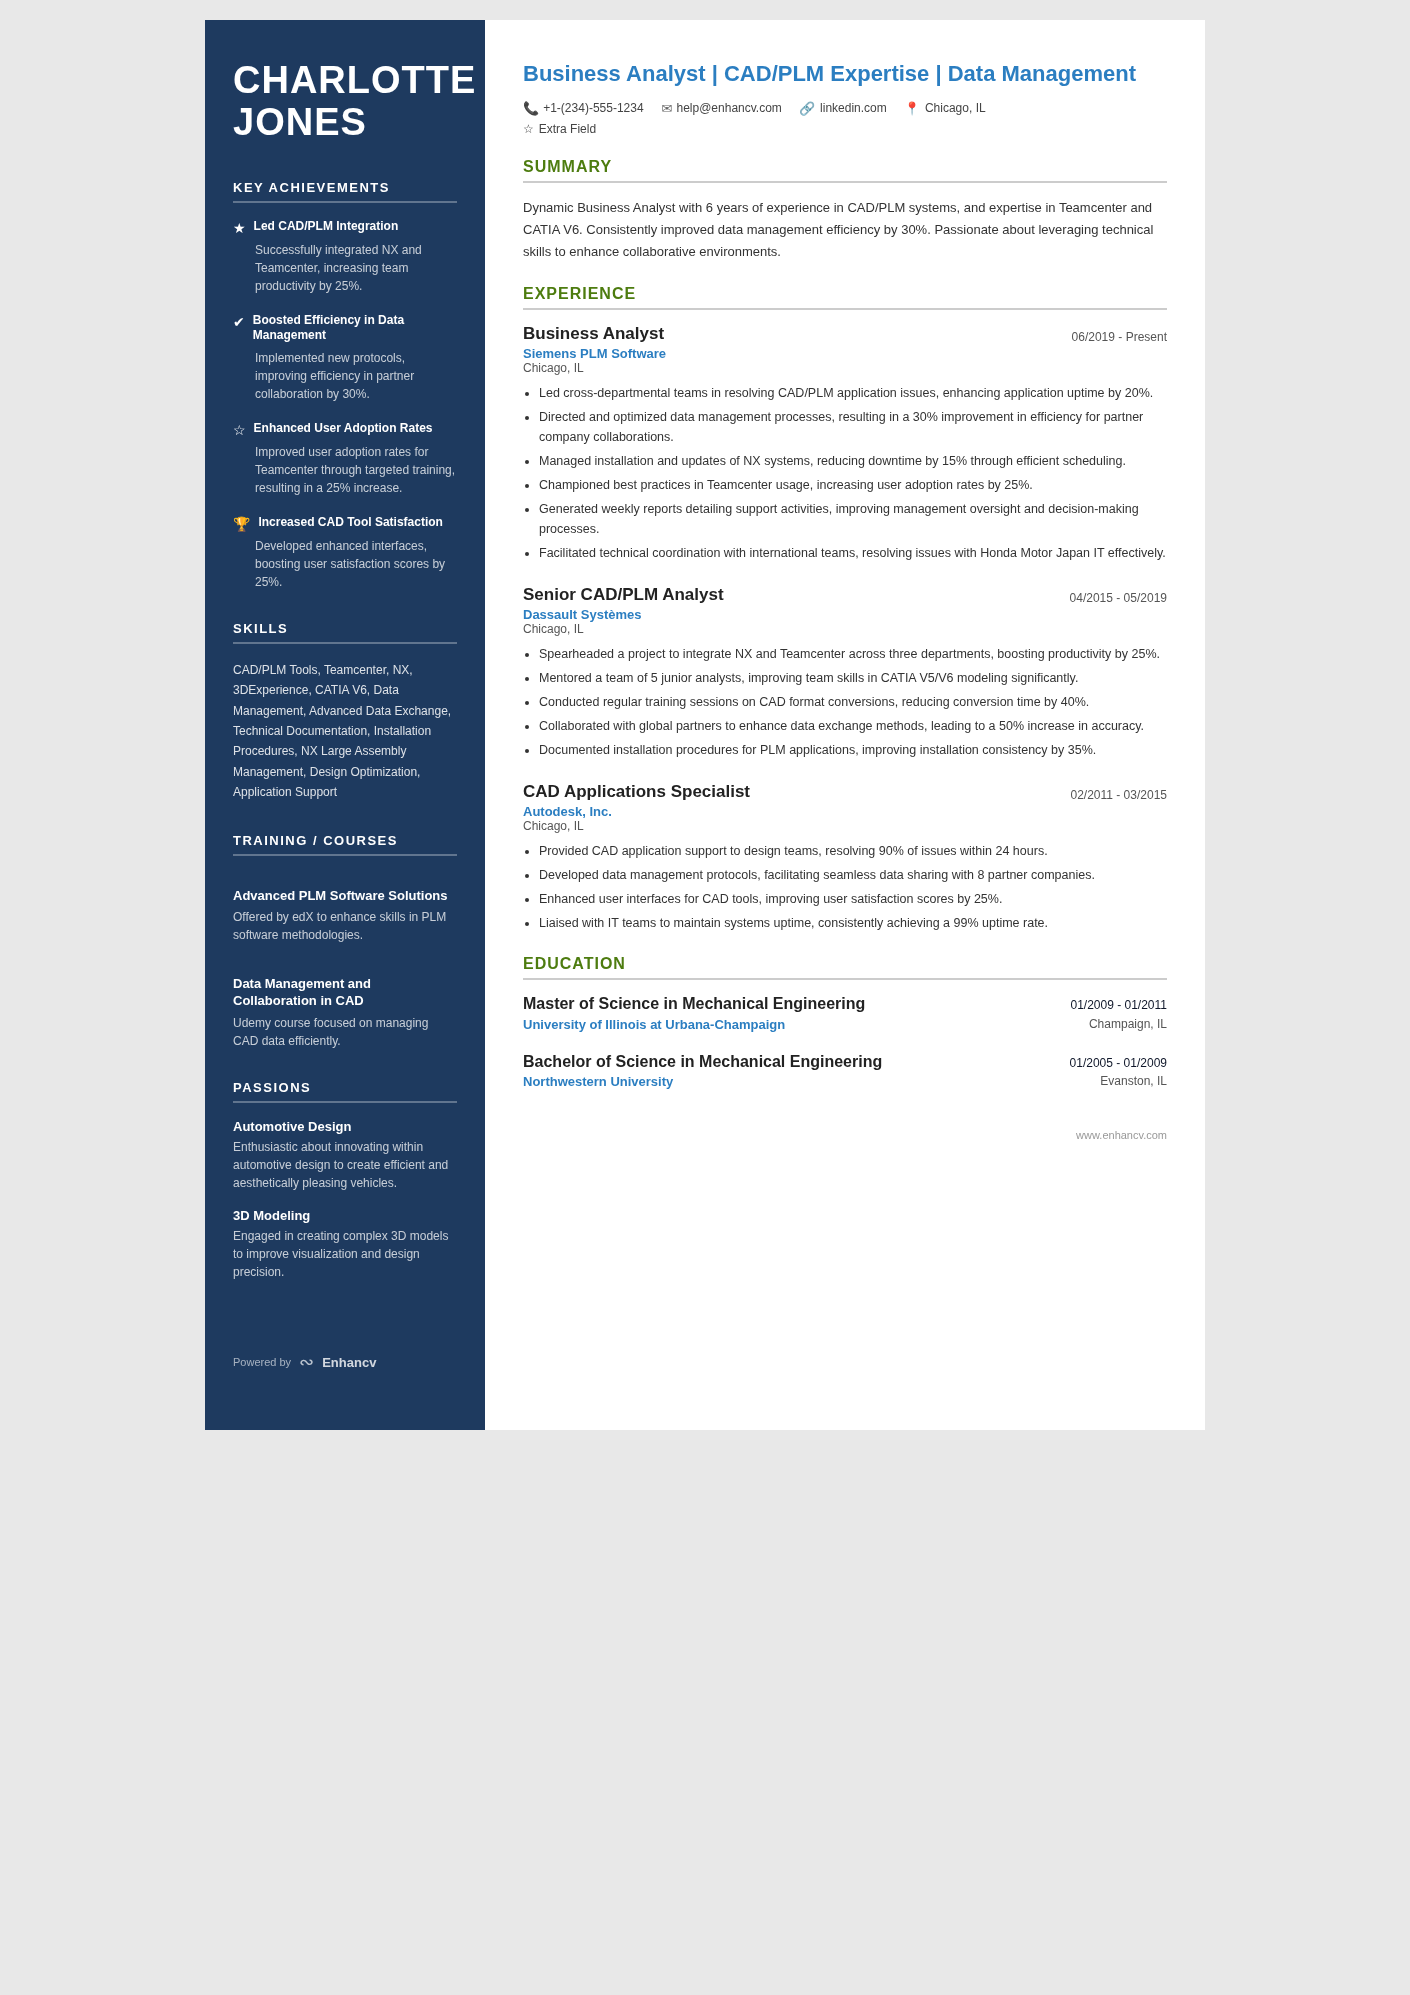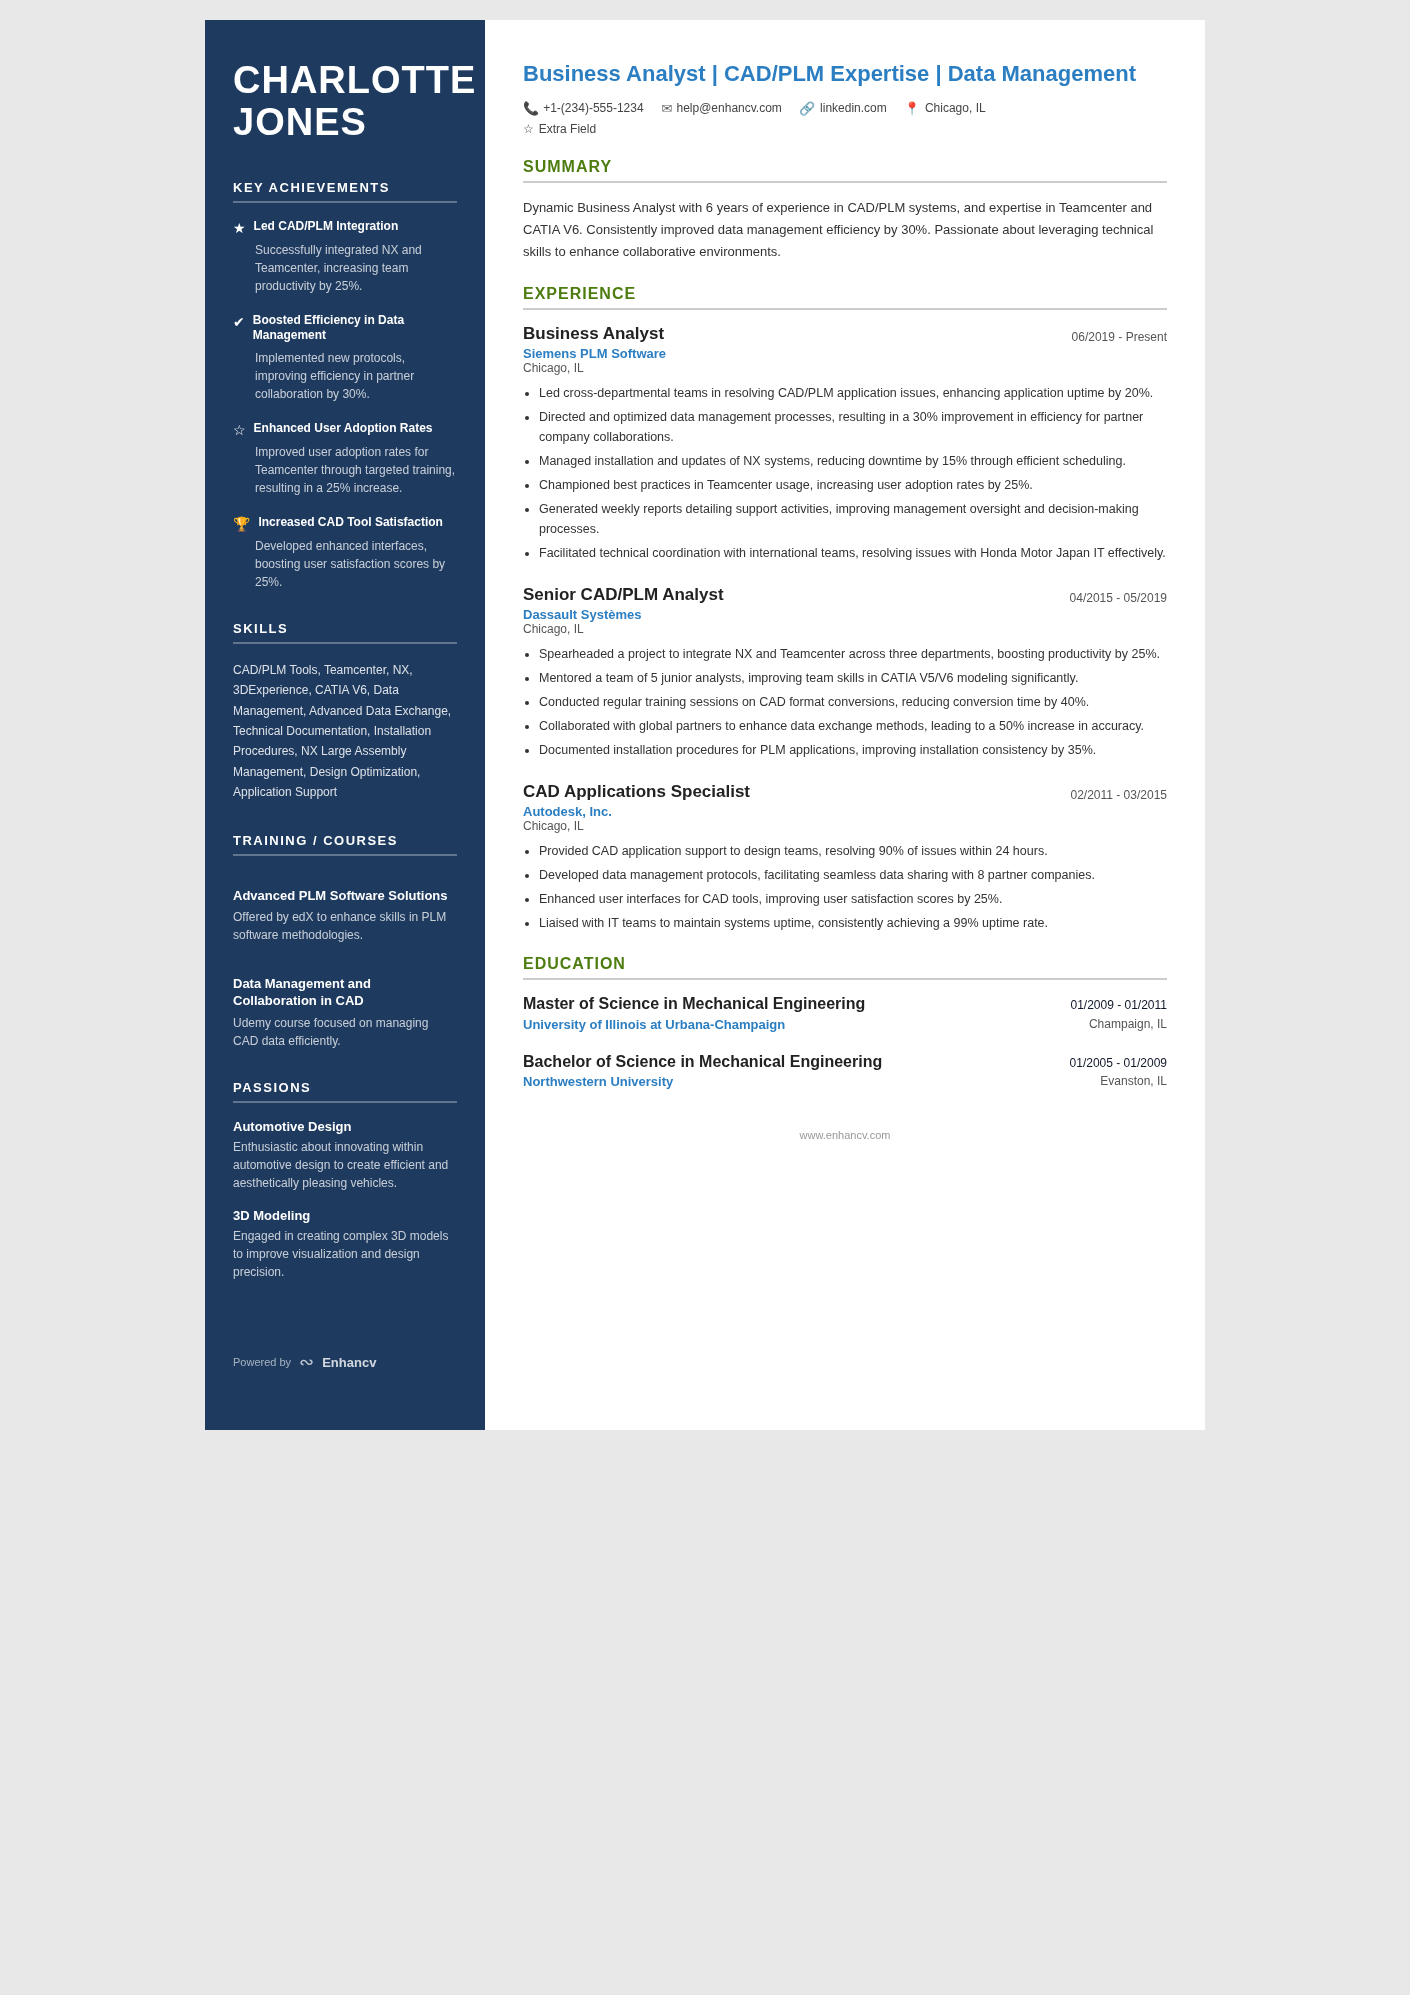--- a/index.html
+++ b/index.html
@@ -249,21 +249,21 @@
     .edu-school {
       font-size: 13px;
       color: #2b7ec1;
       font-weight: 600;
     }
     .edu-location {
       font-size: 12px;
       color: #555;
     }
     .main-footer {
-      text-align: center;
+      text-align: right;
       font-size: 11px;
       color: #999;
       margin-top: 40px;
     }
   </style>
 </head>
 <body>
 
 <div class="resume">
 

